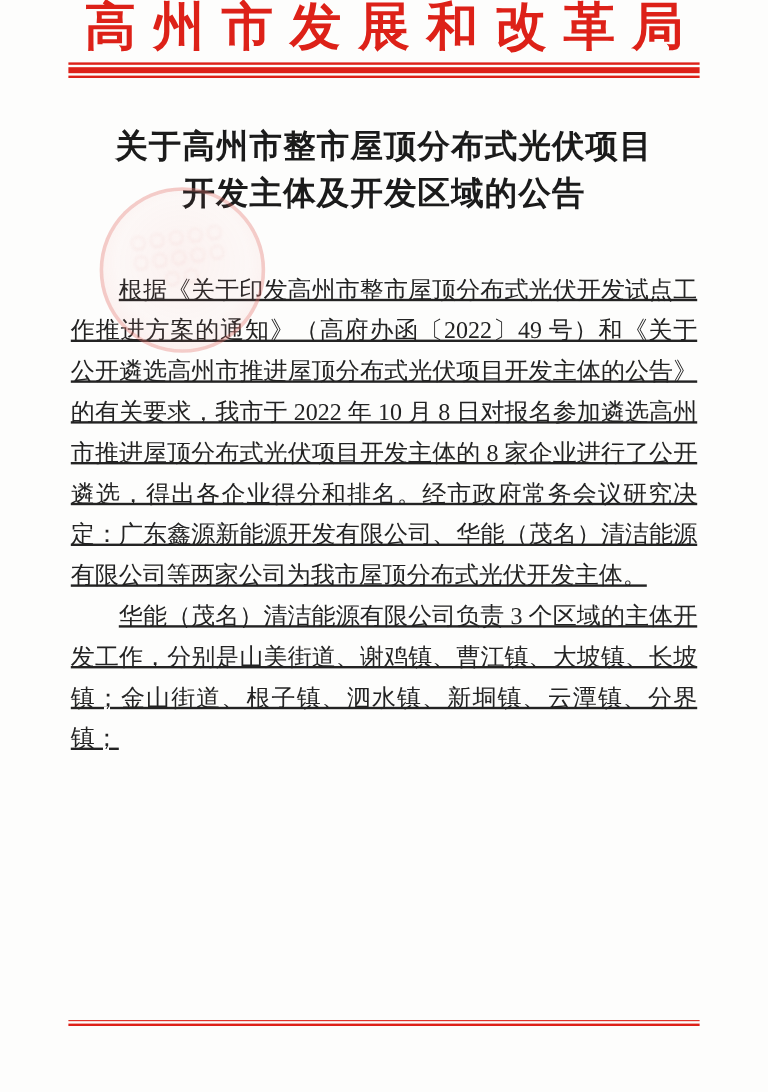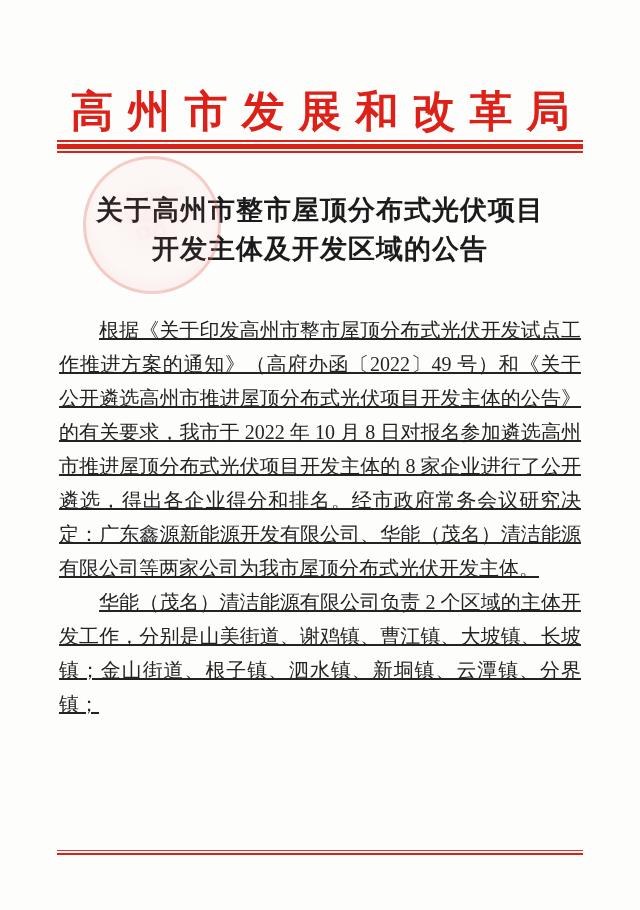--- a/index.html
+++ b/index.html
@@ -12,21 +12,20 @@
     width: 640px;
     height: 910px;
     margin: 0 auto;
     background: #fdfdfc;
     overflow: hidden;
     font-family: "Liberation Serif", "DejaVu Serif", serif;
   }
   
   .agency {
     margin: 0 auto;
-    padding-top: 88px;
     width: 530px;
     text-align: center;
     color: #dd2118;
     font-size: 43px;
     font-weight: bold;
     letter-spacing: 14px;
     padding-left: 14px;
     box-sizing: border-box;
     line-height: 1.1;
     white-space: nowrap;
@@ -130,20 +129,20 @@
     <div class="stamp-smudge">〇〇〇〇〇〇〇〇〇〇〇〇</div>
   </div>
 
   <div class="doc-title">
     <div>关于高州市整市屋顶分布式光伏项目</div>
     <div>开发主体及开发区域的公告</div>
   </div>
 
   <div class="doc-body">
     <p>根据《关于印发高州市整市屋顶分布式光伏开发试点工作推进方案的通知》（高府办函〔2022〕49 号）和《关于公开遴选高州市推进屋顶分布式光伏项目开发主体的公告》的有关要求，我市于 2022 年 10 月 8 日对报名参加遴选高州市推进屋顶分布式光伏项目开发主体的 8 家企业进行了公开遴选，得出各企业得分和排名。经市政府常务会议研究决定：广东鑫源新能源开发有限公司、华能（茂名）清洁能源有限公司等两家公司为我市屋顶分布式光伏开发主体。</p>
-    <p>华能（茂名）清洁能源有限公司负责 2 个区域的主体开发工作，分别是山美街道、谢鸡镇、曹江镇、大坡镇、长坡镇；金山街道、根子镇、泗水镇、新垌镇、云潭镇、分界镇；</p>
+    <p>华能（茂名）清洁能源有限公司负责 3 个区域的主体开发工作，分别是山美街道、谢鸡镇、曹江镇、大坡镇、长坡镇；金山街道、根子镇、泗水镇、新垌镇、云潭镇、分界镇；</p>
   </div>
 
   <div class="footer-rule">
     <div class="second"></div>
   </div>
 
 </div>
 
 </body></html>

